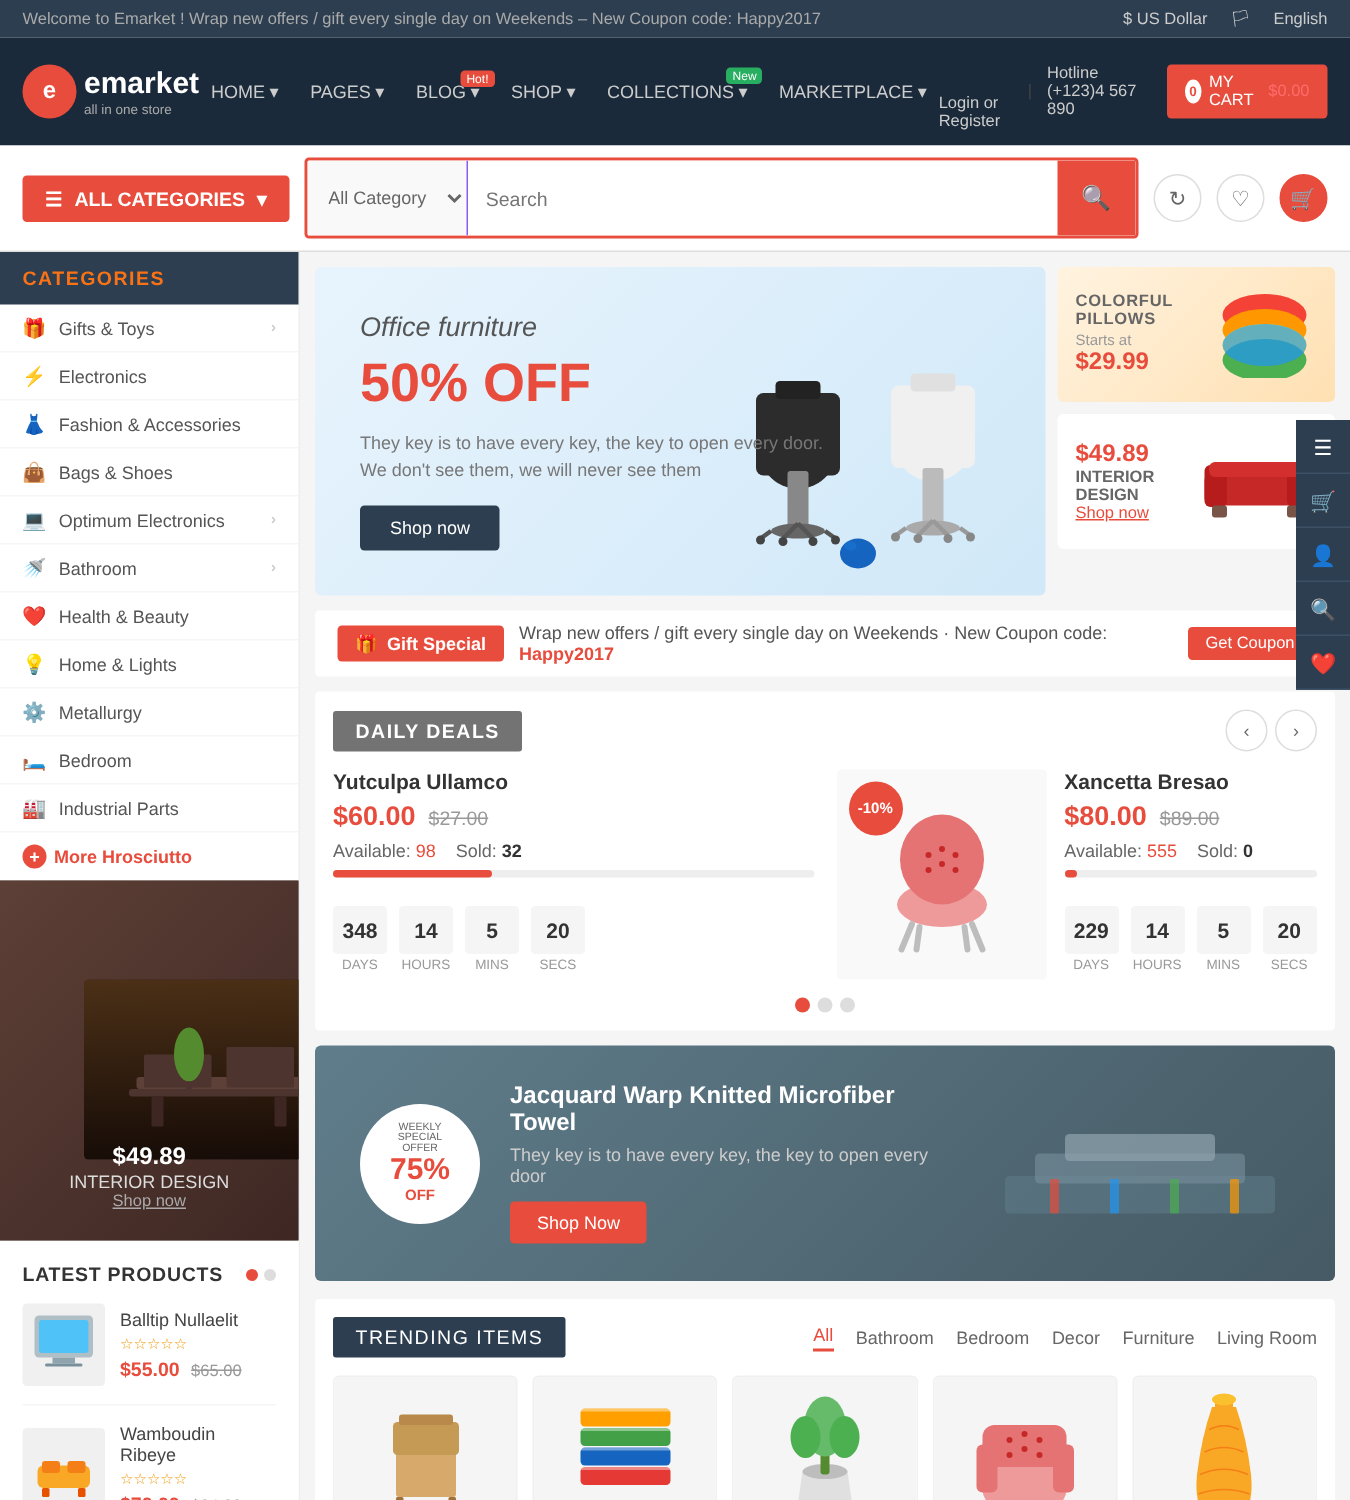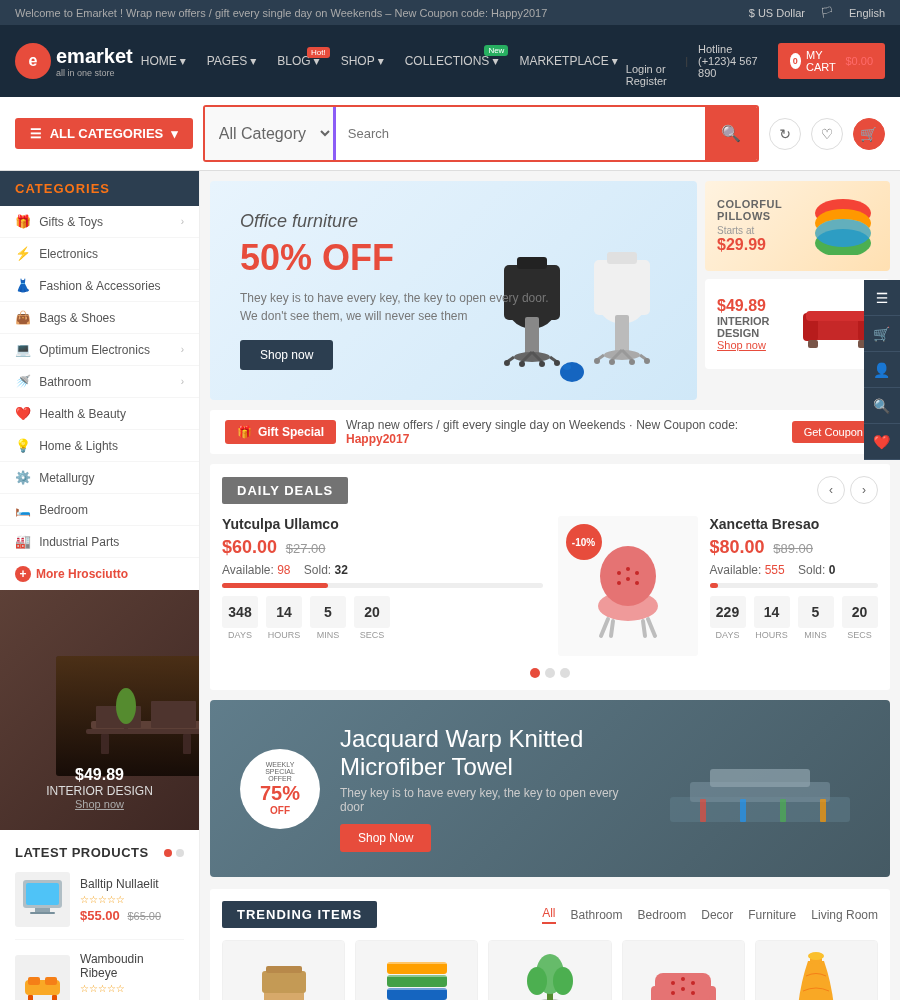--- a/index.html
+++ b/index.html
@@ -21,21 +21,21 @@
     .badge-hot { background: #e74c3c; }
     .badge-new { background: #27ae60; }
     .header-right { display: flex; align-items: center; gap: 10px; color: #ccc; font-size: 11px; }
     .cart-btn { background: #e74c3c; color: white; padding: 6px 12px; border-radius: 3px; display: flex; align-items: center; gap: 5px; cursor: pointer; font-size: 11px; }
     .cart-count { background: white; color: #e74c3c; border-radius: 50%; width: 16px; height: 16px; display: flex; align-items: center; justify-content: center; font-size: 9px; font-weight: bold; }
     
     
     .search-bar { background: white; padding: 8px 15px; display: flex; align-items: center; gap: 10px; border-bottom: 1px solid #ddd; }
     .all-categories-btn { background: #e74c3c; color: white; padding: 8px 15px; border-radius: 3px; display: flex; align-items: center; gap: 8px; cursor: pointer; font-weight: bold; font-size: 13px; white-space: nowrap; }
     .search-container { display: flex; flex: 1; border: 2px solid #e74c3c; border-radius: 3px; overflow: hidden; }
-    .category-select { padding: 17px 10px; border: none; border-right: 3px solid #8b5cf6; background: #f9f9f9; font-size: 16px; color: #666; outline: none; cursor: pointer; }
+    .category-select { padding: 17px 10px; border: none; border-right: 1px solid #8b5cf6; background: #f9f9f9; font-size: 12px; color: #666; outline: none; cursor: pointer; }
     .search-input { flex: 1; padding: 6px 12px; border: none; outline: none; font-size: 13px; color: #999; }
     .search-btn { background: #e74c3c; color: white; border: none; padding: 6px 16px; cursor: pointer; font-size: 16px; }
     .header-icons { display: flex; gap: 10px; align-items: center; }
     .header-icon { width: 32px; height: 32px; border: 1px solid #ddd; border-radius: 50%; display: flex; align-items: center; justify-content: center; cursor: pointer; color: #666; font-size: 14px; }
     
     
     .main-layout { display: flex; gap: 0; }
     
     
     .sidebar { width: 200px; min-width: 200px; background: white; border-right: 1px solid #eee; }
@@ -105,42 +105,42 @@
     .deal-badge { position: absolute; top: 8px; left: 8px; background: #e74c3c; color: white; border-radius: 50%; width: 36px; height: 36px; display: flex; align-items: center; justify-content: center; font-size: 10px; font-weight: bold; }
     .deal-info { flex: 1; }
     .deal-name { font-size: 14px; font-weight: bold; color: #333; margin-bottom: 5px; cursor: pointer; }
     .deal-price-new { color: #e74c3c; font-size: 18px; font-weight: bold; }
     .deal-price-old { color: #999; text-decoration: line-through; font-size: 13px; margin-left: 5px; }
     .deal-availability { font-size: 12px; color: #666; margin: 5px 0; }
     .deal-avail-num { color: #e74c3c; }
     .deal-sold-num { color: #333; font-weight: bold; }
     .progress-bar { height: 5px; background: #eee; border-radius: 3px; margin: 6px 0; }
     .progress-fill { height: 100%; background: #e74c3c; border-radius: 3px; }
-    .countdown { display: flex; gap: 8px; margin-top: 8px; }
+    .countdown { display: flex; gap: 8px; margin-top: 19px; }
     .count-item { text-align: center; }
     .count-num { background: #f5f5f5; border-radius: 3px; width: 36px; height: 32px; display: flex; align-items: center; justify-content: center; font-size: 14px; font-weight: bold; color: #333; }
     .count-label { font-size: 9px; color: #999; text-transform: uppercase; margin-top: 2px; }
     .deals-dots { display: flex; justify-content: center; gap: 5px; margin-top: 12px; }
     .deals-dot { width: 10px; height: 10px; border-radius: 50%; background: #ddd; cursor: pointer; }
     .deals-dot.active { background: #e74c3c; }
     
     
     .weekly-special { background: linear-gradient(135deg, #607d8b 0%, #455a64 100%); border-radius: 4px; padding: 25px 30px; margin-bottom: 12px; display: flex; align-items: center; gap: 20px; position: relative; overflow: hidden; }
     .weekly-badge { background: white; border-radius: 50%; width: 80px; height: 80px; display: flex; flex-direction: column; align-items: center; justify-content: center; flex-shrink: 0; }
     .weekly-badge-pct { font-size: 20px; font-weight: bold; color: #e74c3c; }
     .weekly-badge-off { font-size: 10px; color: #e74c3c; font-weight: bold; }
     .weekly-content { flex: 1; }
-    .weekly-title { font-size: 24px; font-weight: normal; color: white; margin-bottom: 5px; }
+    .weekly-title { font-size: 16px; font-weight: bold; color: white; margin-bottom: 5px; }
     .weekly-desc { font-size: 12px; color: #ccc; margin-bottom: 10px; }
     .weekly-btn { background: #e74c3c; color: white; padding: 7px 18px; border-radius: 3px; font-size: 12px; cursor: pointer; display: inline-block; }
     
     
     .trending-section { background: white; border-radius: 3px; padding: 12px; }
     .trending-header { display: flex; align-items: center; justify-content: space-between; margin-bottom: 12px; }
-    .trending-title { background: #2c3e50; color: white; padding: 6px 15px; font-weight: bold; font-size: 13px; letter-spacing: 1px; border-radius: 2px; }
+    .trending-title { background: #2c3e50; color: white; padding: 6px 15px; font-weight: normal; font-size: 13px; letter-spacing: 1px; border-radius: 2px; }
     .trending-tabs { display: flex; gap: 15px; align-items: center; }
     .trending-tab { font-size: 12px; color: #666; cursor: pointer; }
     .trending-tab.active { color: #e74c3c; border-bottom: 2px solid #e74c3c; padding-bottom: 2px; }
     .trending-grid { display: grid; grid-template-columns: repeat(5, 1fr); gap: 10px; }
     .trending-item { border: 1px solid #f0f0f0; border-radius: 4px; overflow: hidden; cursor: pointer; }
     .trending-img { height: 110px; background: #f5f5f5; display: flex; align-items: center; justify-content: center; }
     
     
     .right-icons { position: fixed; right: 0; top: 300px; display: flex; flex-direction: column; }
     .right-icon { width: 36px; height: 36px; background: #2c3e50; display: flex; align-items: center; justify-content: center; color: white; cursor: pointer; font-size: 14px; border-bottom: 1px solid #3d5166; }

